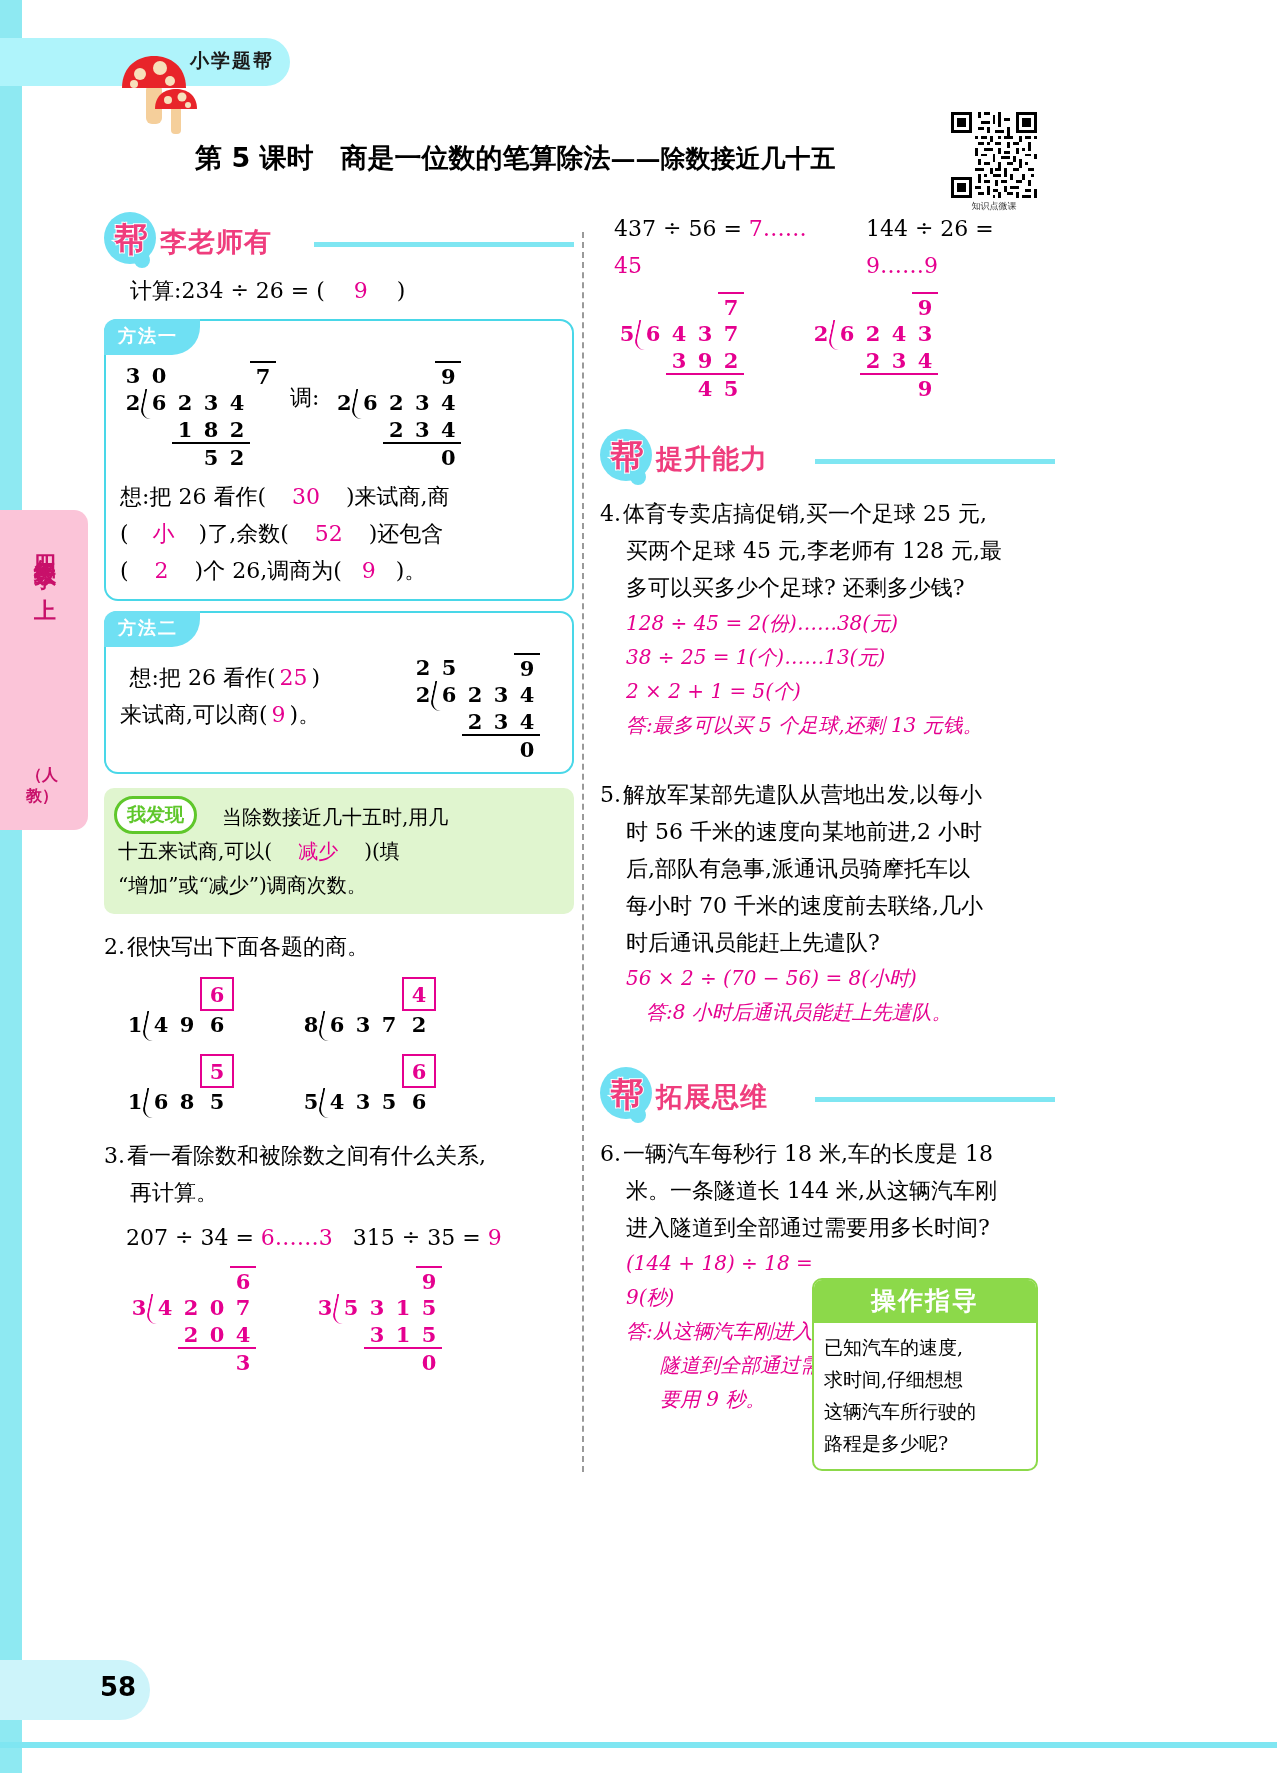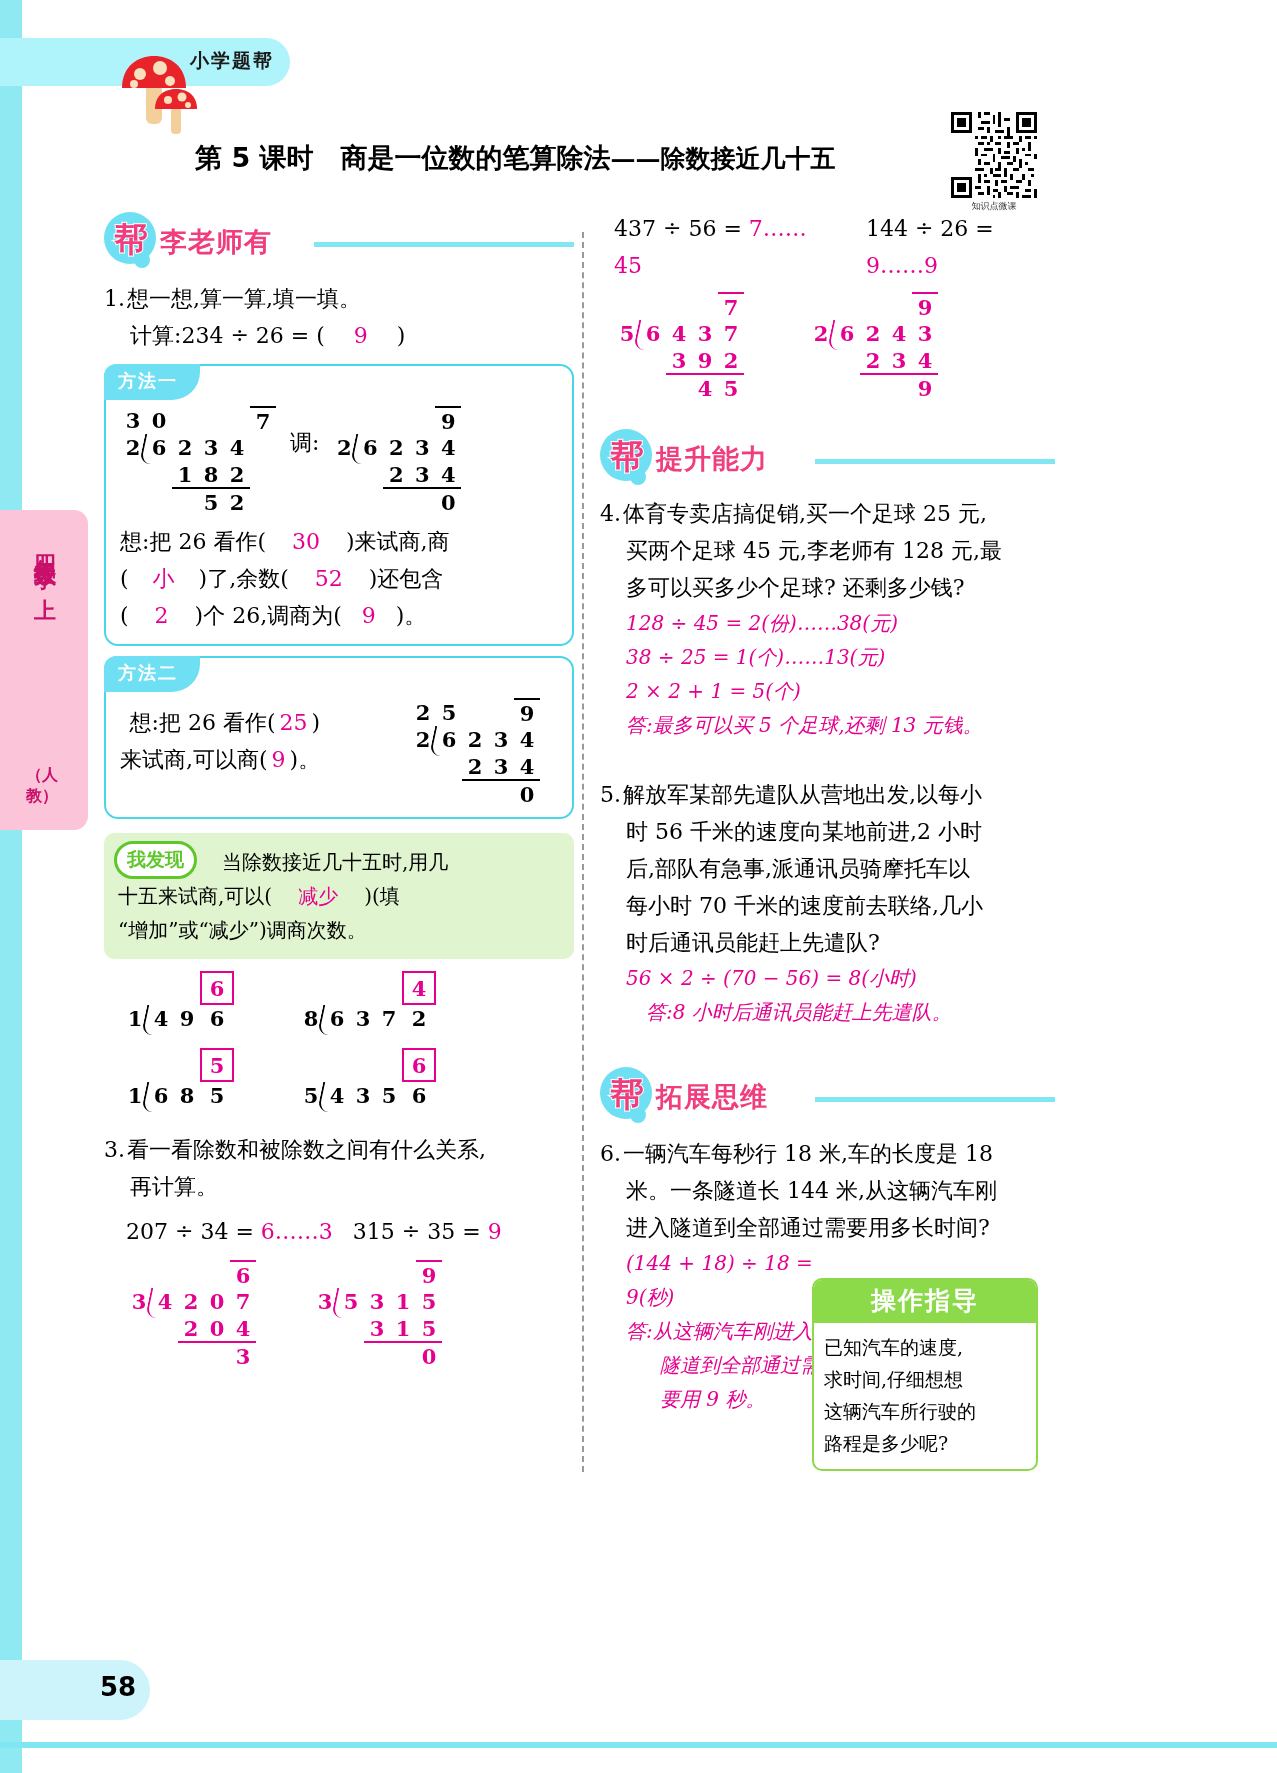--- a/index.html
+++ b/index.html
@@ -346,23 +346,20 @@
 
 <div class="col-left">
 
   <div class="sec">
     <div class="blob"></div>
     <div class="bang">帮</div>
     <div class="txt">李老师有</div>
     <div class="rule"></div>
   </div>
 
-  <div class="q" style="margin-top:14px;">
-    <span class="num">1.</span><span>想一想,算一算,填一填。</span>
-  </div>
   <div class="q indent">
     <span>计算:234 ÷ 26 = (</span>
     <span class="ans" style="padding:0 22px;">9</span>
     <span>)</span>
   </div>
 
   <div class="mbox">
     <div class="mtag">方法一</div>
 
     <div style="display:flex; align-items:flex-start;">
@@ -498,20 +495,23 @@
 
   <div class="disc">
     <div class="disc-badge">我发现</div>
     <div class="disc-text">当除数接近几十五时,用几</div>
     <div class="disc-text" style="margin-left:-104px;">
       <span>十五来试商,可以(</span><span class="ans" style="padding:0 26px;">减少</span><span>)(填</span>
     </div>
     <div class="disc-text" style="margin-left:-104px;">“增加”或“减少”)调商次数。</div>
   </div>
 
+  <div class="q" style="margin-top:14px;">
+    <span class="num">2.</span><span>很快写出下面各题的商。</span>
+  </div>
 
   <div style="display:flex; gap:64px; margin:12px 0 0 18px;">
     <table class="ldt">
       <tbody>
           <tr>
             <td></td>
             <td></td>
             <td></td>
         <td><span class="qbox">6</span></td>
           </tr>

